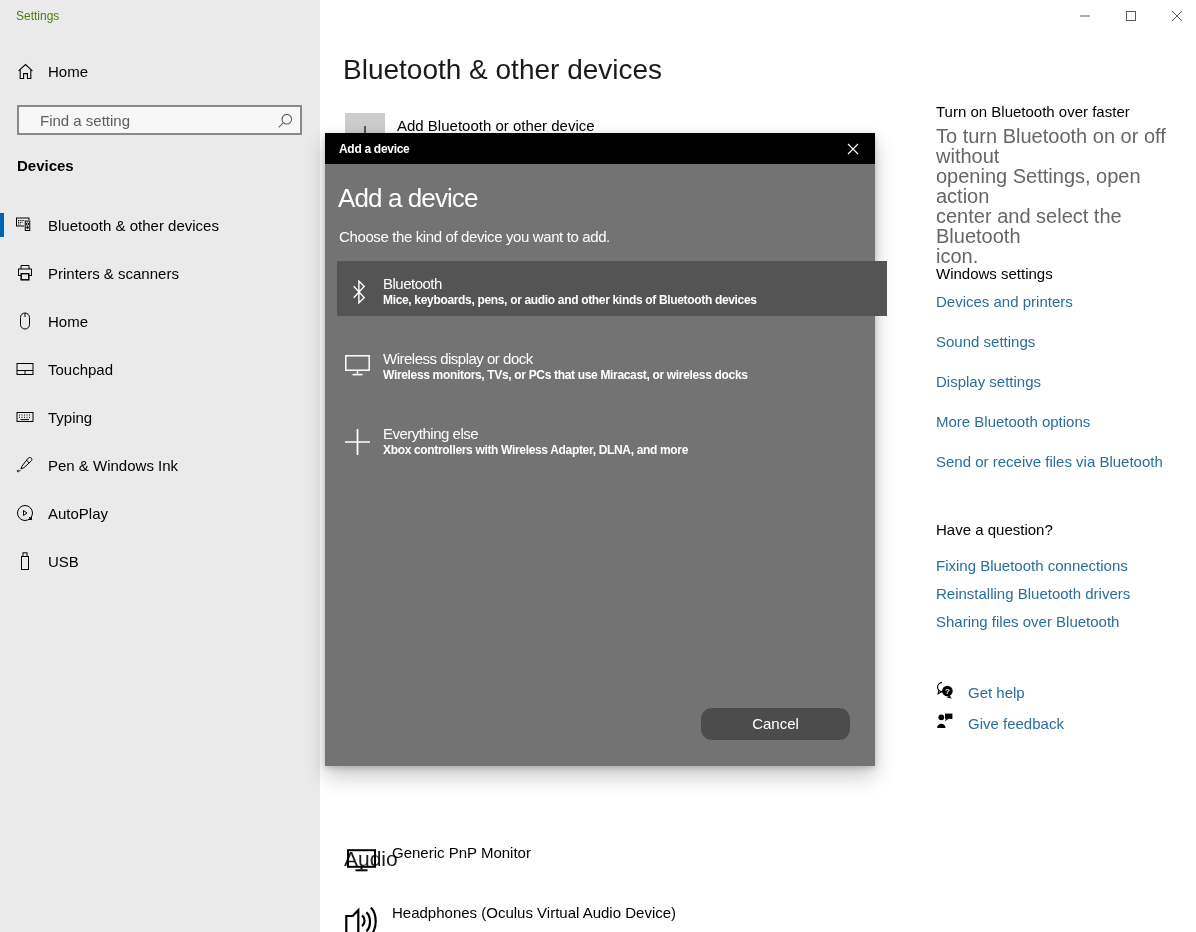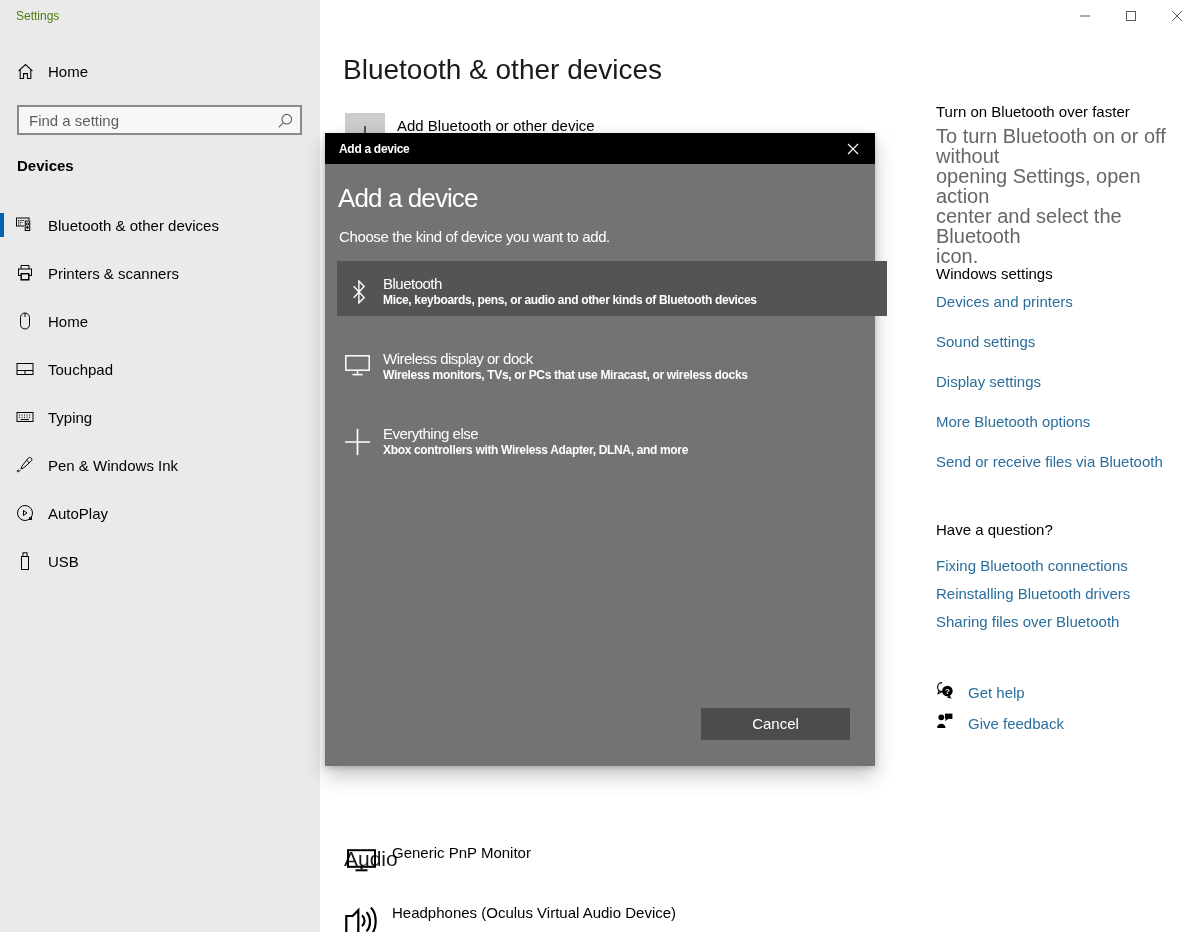--- a/index.html
+++ b/index.html
@@ -6,21 +6,21 @@
   html,body { width:1196px; height:932px; overflow:hidden; }
   body { font-family:"Liberation Sans", sans-serif; position:relative; background:#fff; }
 
   
   .sidebar { position:absolute; left:0; top:0; width:320px; height:932px; background:#eaeaea; }
   .appname { position:absolute; left:16px; top:9px; font-size:12px; color:#4d7c0f; }
   .homerow { position:absolute; left:0; top:62px; width:320px; height:26px; }
   .homerow .ic { position:absolute; left:17px; top:1px; width:17px; height:17px; color:#000; }
   .homerow .tx { position:absolute; left:48px; top:1px; font-size:15px; color:#000; }
   .search { position:absolute; left:17px; top:105px; width:285px; height:30px; background:#f7f7f7; border:2px solid #8a8a8a; }
-  .search .ph { position:absolute; left:10px; top:5px; font-size:15px; color:#5e5e5e; }
+  .search .ph { position:absolute; left:21px; top:5px; font-size:15px; color:#5e5e5e; }
   .search .mag { position:absolute; right:6px; top:5px; width:17px; height:17px; color:#5e5e5e; }
   .devhdr { position:absolute; left:17px; top:157px; font-size:15px; font-weight:bold; color:#000; }
   .nav { position:absolute; left:0; top:201px; width:320px; }
   .navitem { position:relative; width:320px; height:48px; }
   .navitem .bar { position:absolute; left:0; top:12px; width:4px; height:24px; background:#0063b1; }
   .navitem .ic { position:absolute; left:16px; top:15px; width:18px; height:18px; color:#000; }
   .navitem .tx { position:absolute; left:48px; top:16px; font-size:15px; color:#000; }
   .wc { position:absolute; top:7px; width:18px; height:18px; color:#5a5a5a; }
 
   
@@ -46,21 +46,21 @@
   .dlg-titlebar { position:absolute; left:0; top:0; width:550px; height:31px; background:#000; }
   .dlg-titlebar .t { position:absolute; left:14px; top:9px; font-size:12px; font-weight:bold; color:#fff; letter-spacing:-0.3px; }
   .dlg-close { position:absolute; right:16px; top:10px; width:12px; height:12px; color:#fff; }
   .dlg-h1 { position:absolute; left:13px; top:50px; font-size:26px; font-weight:300; color:#fff; letter-spacing:-0.9px; }
   .dlg-sub { position:absolute; left:14px; top:95px; font-size:15px; color:#fff; letter-spacing:-0.38px; }
   .dlg-row { position:absolute; left:0; width:550px; height:55px;margin-left:12px; }
   .dlg-row.sel { background:#545454; }
   .dlg-row .ric { position:absolute; left:8px; top:19px; width:28px; height:28px; color:#fff; }
   .dlg-row .rt { position:absolute; left:46px; top:14px; font-size:15px; color:#fff; letter-spacing:-0.5px; }
   .dlg-row .rs { position:absolute; left:46px; top:32px; font-size:12px; font-weight:bold; color:#fff; letter-spacing:-0.33px; }
-  .dlg-cancel { position:absolute; left:376px; top:575px; width:149px; height:32px; background:#4c4c4c; color:#fff; font-size:15px; text-align:center; line-height:32px; }
+  .dlg-cancel { position:absolute; left:376px; top:575px; width:149px; height:32px; background:#4c4c4c; color:#fff; font-size:15px; text-align:center; line-height:32px;border-radius:11px; }
 </style>
 </head>
 <body>
 
 <div class="sidebar">
   <div class="appname">Settings</div>
   <div class="homerow">
     <svg class="ic" viewBox="0 0 16 16" fill="none" stroke="currentColor" stroke-width="1">
         <path d="M1.5 7.5 L8 1.5 L14.5 7.5 M3 6.6 V14.5 H6.2 V10 H9.8 V14.5 H13 V6.6"></path>
       </svg>

